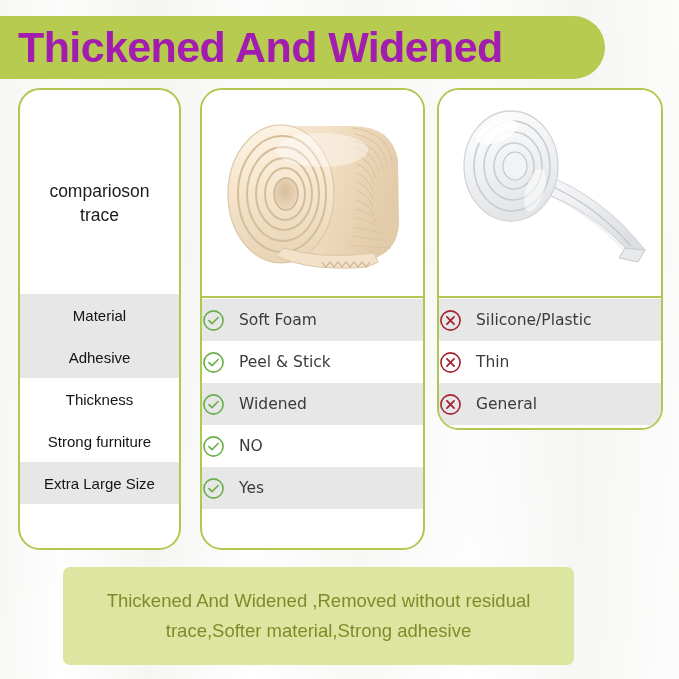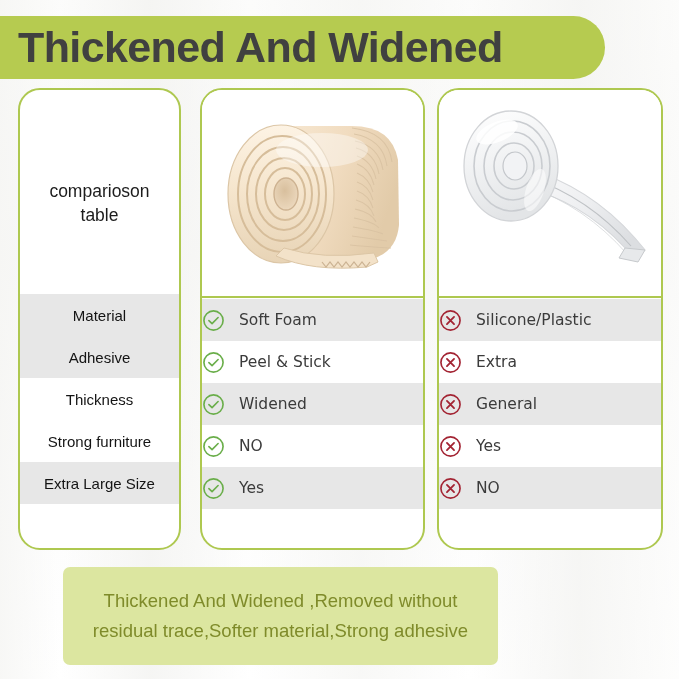--- a/index.html
+++ b/index.html
@@ -48,40 +48,40 @@
     height: 63px;
     background: #b6cb50;
     border-top-right-radius: 34px;
     border-bottom-right-radius: 34px;
   }
   #header-title {
     position: absolute;
     left: 18px;
     top: 50%;
     transform: translateY(-52%);
-    color: #404040;
+    color: #a21caf;
     font-size: 43px;
     font-weight: bold;
     letter-spacing: -0.6px;
     white-space: nowrap;
     font-family: "Liberation Sans", sans-serif;
   }
 
   
   .card {
     position: absolute;
     background: #ffffff;
     border: 2.2px solid #aec850;
     border-radius: 22px;
     box-sizing: border-box;
     overflow: hidden;
   }
   #card-label   { left: 18px;  top: 88px; width: 163px; height: 462px; }
   #card-product { left: 200px; top: 88px; width: 225px; height: 462px; }
-  #card-other   { left: 437px; top: 88px; width: 226px; height: 462px; }
+  #card-other   { left: 437px; top: 88px; width: 226px; height: 342px; }
 
   
   #comparison-heading {
     position: absolute;
     left: 0; right: 0;
     top: 90px;
     text-align: center;
     font-size: 17.5px;
     color: #1c1c1c;
     line-height: 1.35;
@@ -140,21 +140,21 @@
     width: 23px;
     height: 23px;
     display: block;
   }
 
   
   #footer-note {
     position: absolute;
     left: 63px;
     top: 567px;
-    width: 435px;
+    width: 511px;
     height: 98px;
     background: #dce6a0;
     border-radius: 7px;
     box-sizing: border-box;
     display: flex;
     align-items: center;
     justify-content: center;
     padding: 4px 20px;
   }
   #footer-note-text {
@@ -169,21 +169,21 @@
 <body>
 
 <div id="page">
   <div id="bg-texture"></div>
 
   <div id="header-banner">
     <div id="header-title">Thickened And Widened</div>
   </div>
 
   <div class="card" id="card-label">
-    <div id="comparison-heading">comparioson table</div>
+    <div id="comparison-heading">comparioson trace</div>
     <div class="rows">
       <div class="row row-label shade">Material</div>
       <div class="row row-label shade">Adhesive</div>
       <div class="row row-label plain">Thickness</div>
       <div class="row row-label plain">Strong furniture</div>
       <div class="row row-label shade">Extra Large Size</div>
     </div>
   </div>
 
   <div class="card" id="card-product">
@@ -324,21 +324,21 @@
           <circle cx="12" cy="12" r="10" fill="none" stroke="#a32433" stroke-width="1.7"></circle>
           <path d="M8.3 8.3 L15.7 15.7 M15.7 8.3 L8.3 15.7" fill="none" stroke="#a32433" stroke-width="1.9" stroke-linecap="round"></path>
         </svg>
         <span class="val-text">Silicone/Plastic</span>
       </div>
       <div class="row row-value plain">
         <svg class="icon-badge" viewBox="0 0 24 24">
           <circle cx="12" cy="12" r="10" fill="none" stroke="#a32433" stroke-width="1.7"></circle>
           <path d="M8.3 8.3 L15.7 15.7 M15.7 8.3 L8.3 15.7" fill="none" stroke="#a32433" stroke-width="1.9" stroke-linecap="round"></path>
         </svg>
-        <span class="val-text">Extra</span>
+        <span class="val-text">Thin</span>
       </div>
       <div class="row row-value shade">
         <svg class="icon-badge" viewBox="0 0 24 24">
           <circle cx="12" cy="12" r="10" fill="none" stroke="#a32433" stroke-width="1.7"></circle>
           <path d="M8.3 8.3 L15.7 15.7 M15.7 8.3 L8.3 15.7" fill="none" stroke="#a32433" stroke-width="1.9" stroke-linecap="round"></path>
         </svg>
         <span class="val-text">General</span>
       </div>
       <div class="row row-value plain">
         <svg class="icon-badge" viewBox="0 0 24 24">

